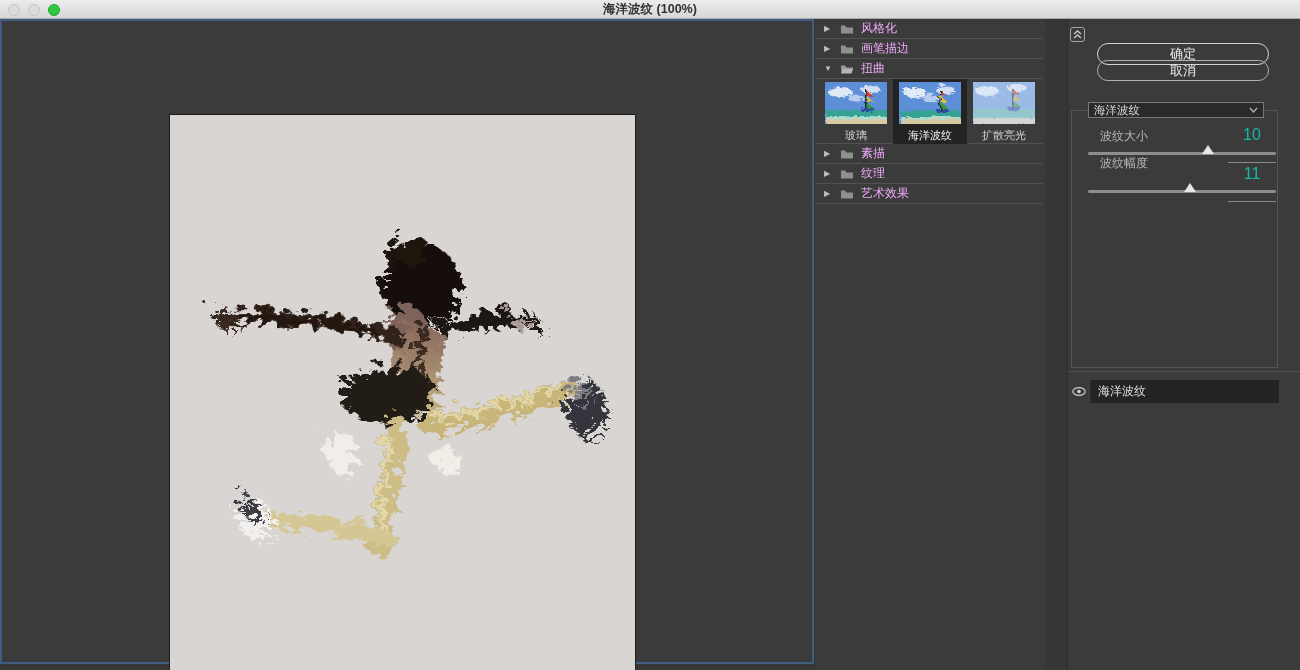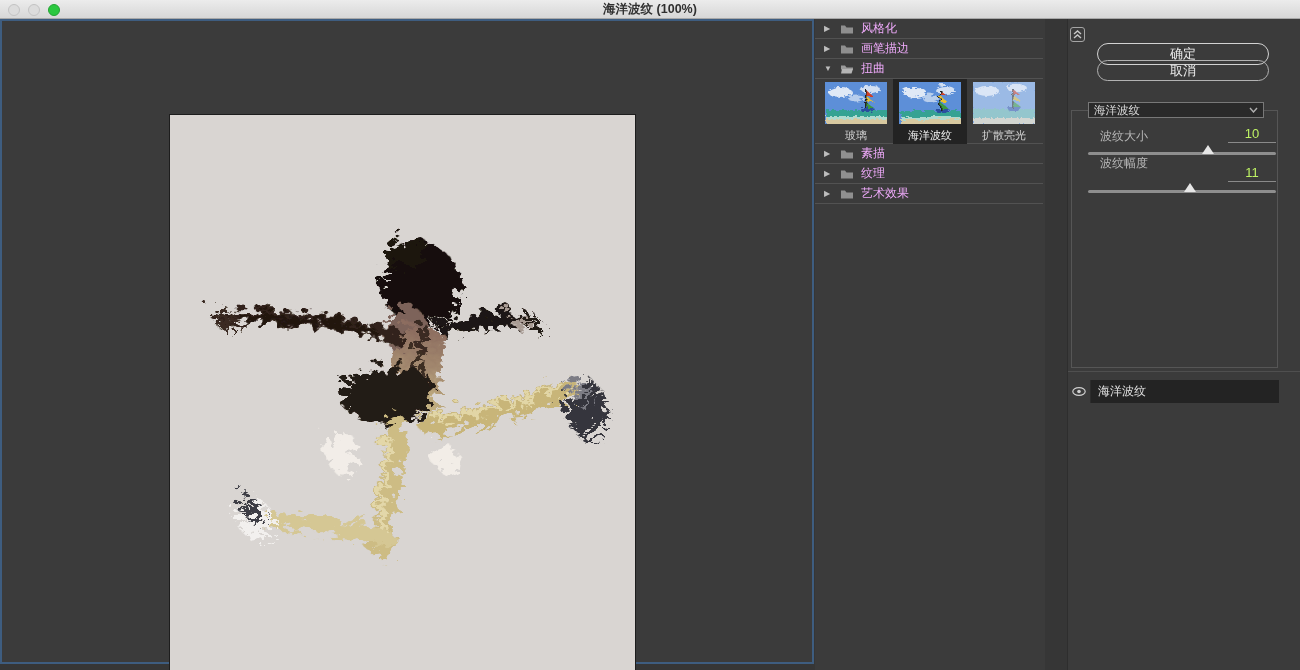--- a/index.html
+++ b/index.html
@@ -45,22 +45,22 @@
     font-size:13px; text-align:center; font-family:"Liberation Sans",sans-serif; }
   .btn-ok { top:24px; height:22px; line-height:20px; border:1.5px solid #d2d2d2; border-radius:11px; }
   .btn-cancel { top:41px; height:21px; line-height:19px; border:1px solid #b2b2b2; border-radius:11px; }
 
   .groupbox { position:absolute; left:3px; top:91px; width:207px; height:258px; border:1px solid #565656; }
   .dropdown { position:absolute; left:20px; top:83px; width:176px; height:16px; background:#2a2a2a;
     border:1px solid #787878; display:flex; align-items:center; justify-content:space-between;
     padding:0 5px; z-index:2; }
   .dropdown-value { font-size:11.5px; color:#dedede; }
   .param-label { position:absolute; left:20px; font-size:12px; color:#b9b9b9;margin-left:12px; }
-  .param-value { position:absolute; left:160px; width:48px; text-align:center; font-size:13px;
-    color:#bef264; border-bottom:1px solid #8a8a8a; padding-bottom:1px; }
+  .param-value { position:absolute; left:160px; width:48px; text-align:center; font-size:16px;
+    color:#14b8a6; border-bottom:1px solid #8a8a8a; padding-bottom:18px; }
   .track { position:absolute; left:20px; width:188px; height:3px; background:#8e8e8e; border-radius:2px; }
   .thumb-tri { position:absolute; top:-7px; width:0; height:0; transform:translateX(-50%);
     border-left:6px solid transparent; border-right:6px solid transparent; border-bottom:9px solid #e6e6e6; }
 
   .layers-panel { position:absolute; left:0; top:352px; width:233px; height:299px; border-top:1px solid #4f4f4f; }
   .layer-row { position:absolute; left:0; top:8px; width:211px; height:23px; display:flex; }
   .eye-cell { width:23px; height:23px; display:flex; align-items:center; justify-content:center;
     border-right:1px solid #2c2c2c; }
   .layer-name-cell { flex:1; height:23px; background:#232323; display:flex; align-items:center; padding-left:7px; }
   .layer-name { font-size:12px; color:#e3e3e3; }

